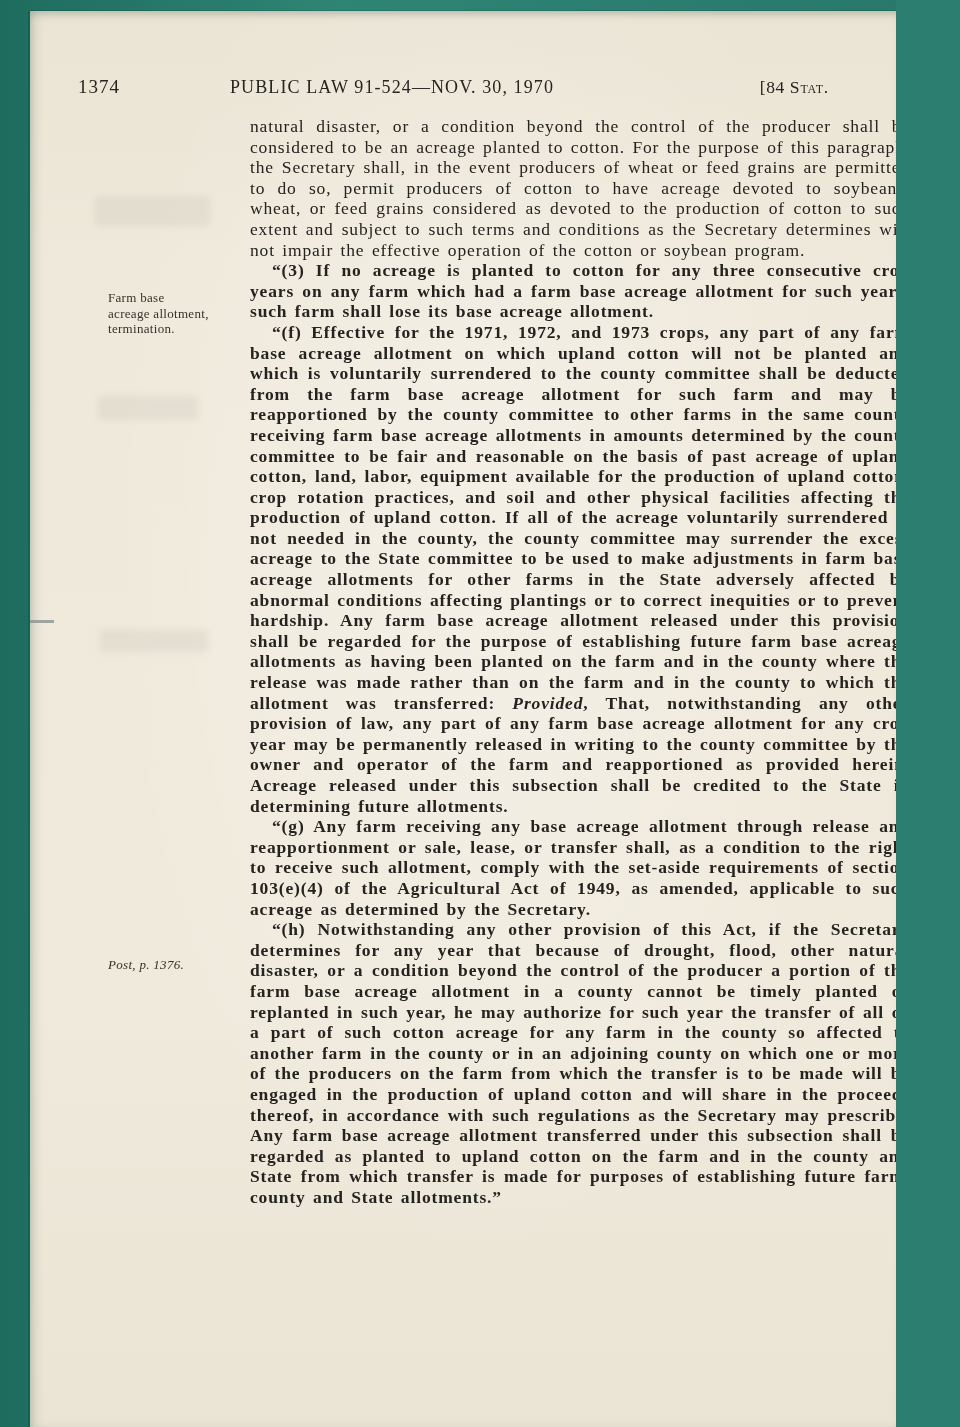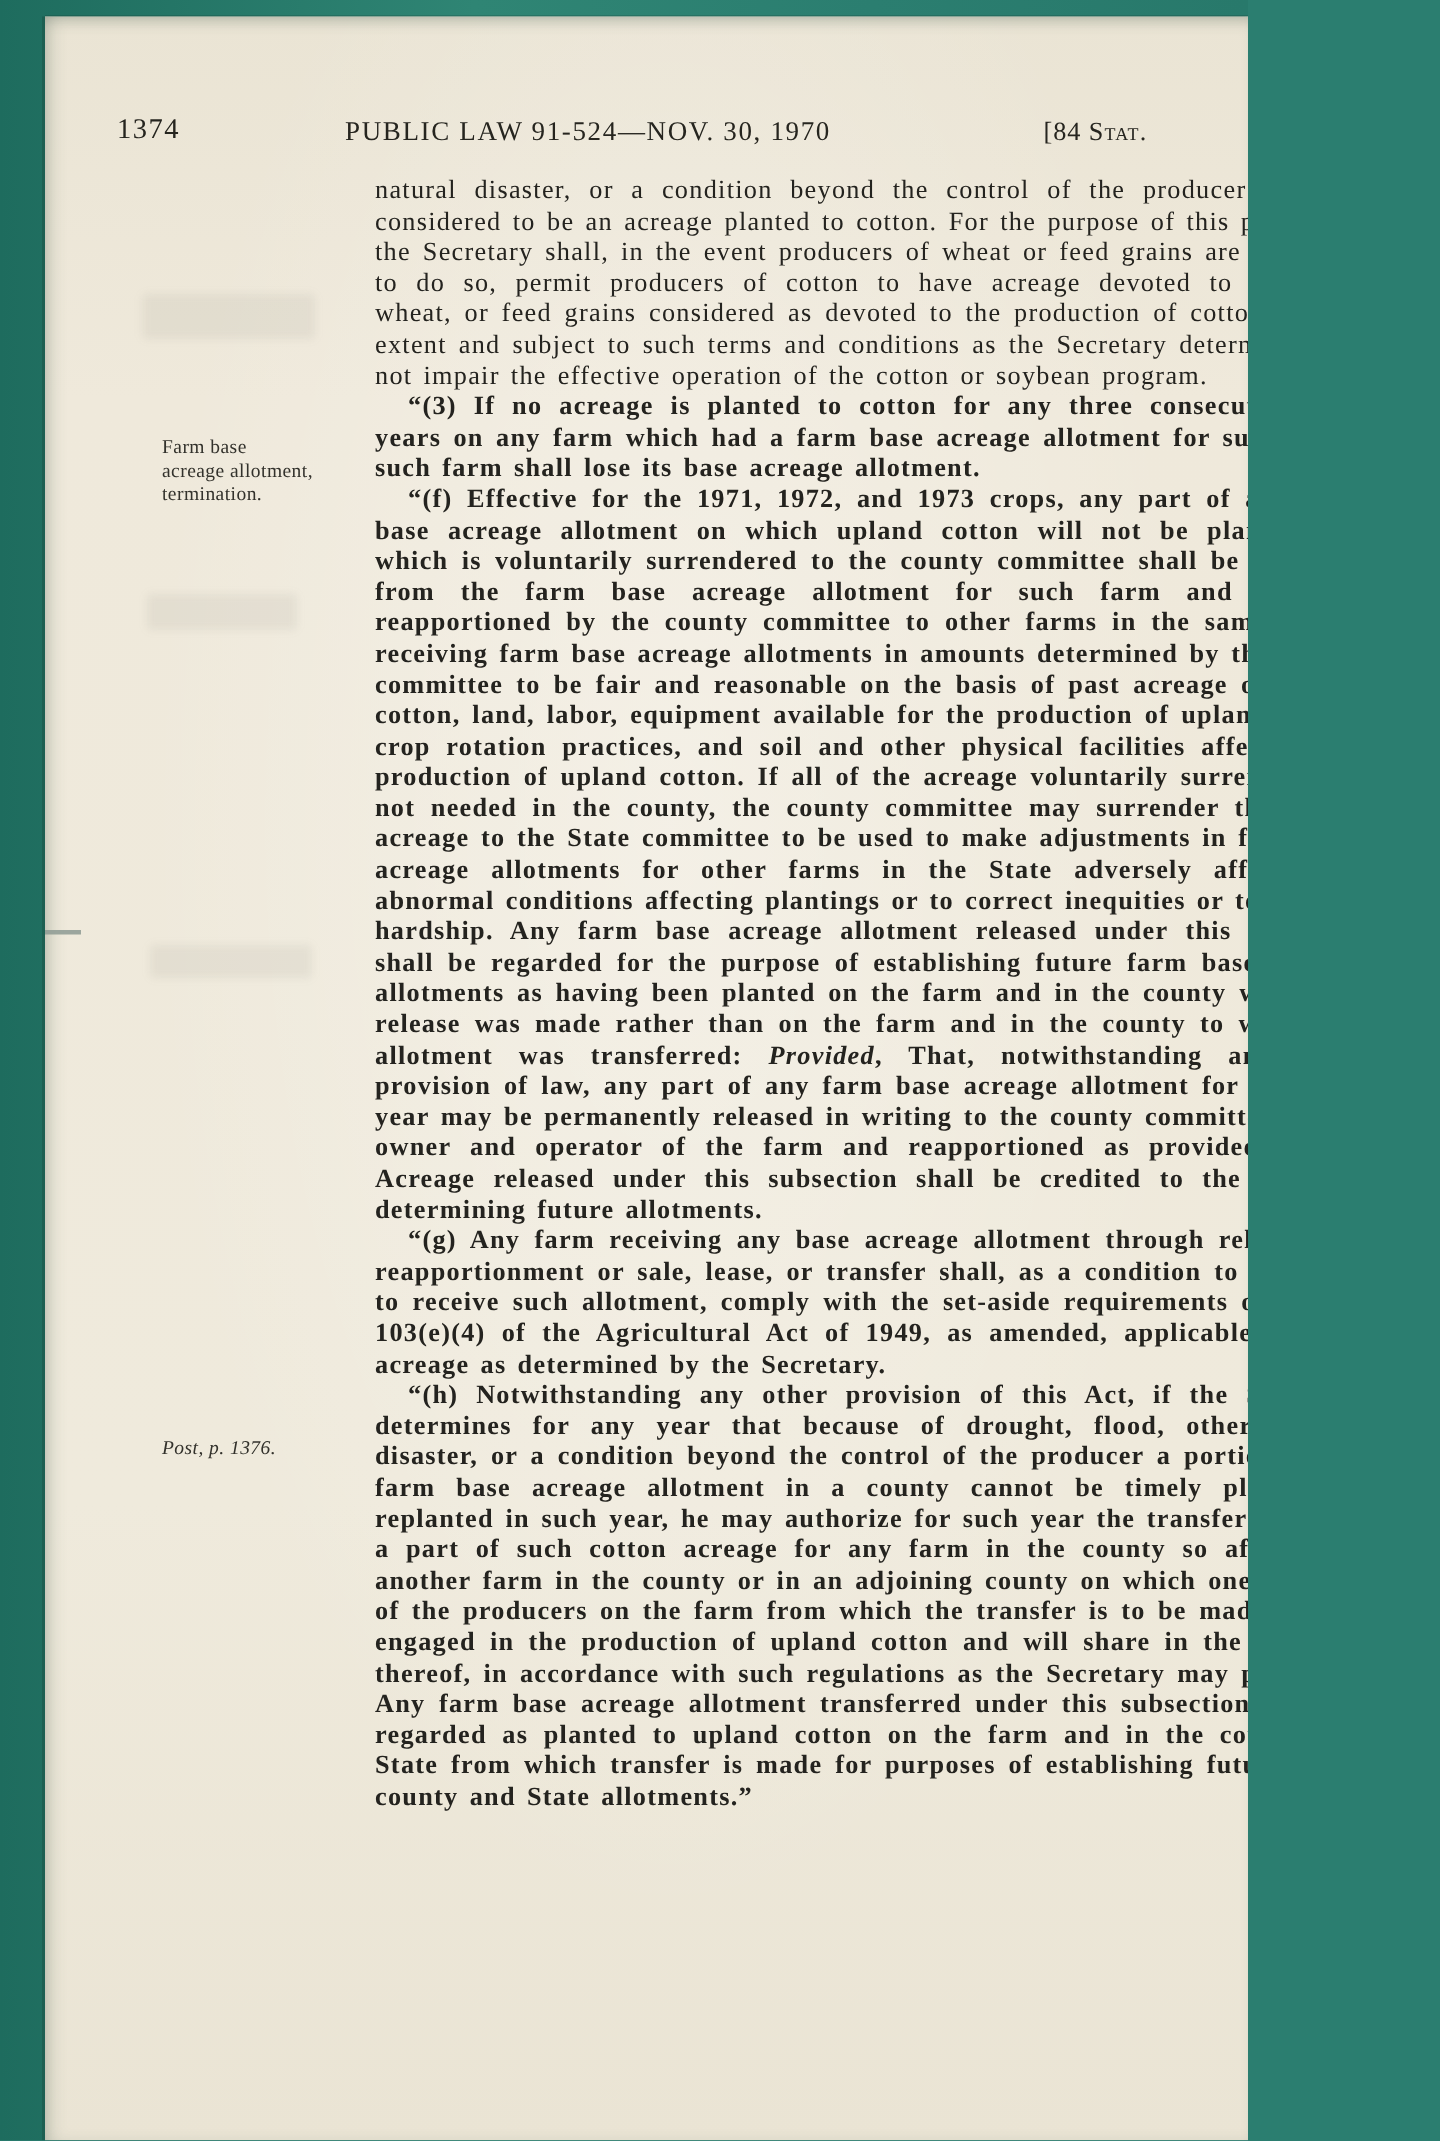--- a/index.html
+++ b/index.html
@@ -4,21 +4,21 @@
 <style>
   * { box-sizing: border-box; margin: 0; padding: 0; }
   html, body { width: 960px; height: 1427px; }
   body {
     font-family: "Liberation Serif", "DejaVu Serif", serif;
     background: #2b7e70;
     overflow: hidden;
   }
   .scan {
     position: relative;
-    width: 832px;
+    width: 896px;
     height: 1427px;
     background: linear-gradient(90deg, #1e6c5e, #2f8574 38%, #2b7e70 70%, #28796b);
     overflow: hidden;
   }
   .paper {
     position: absolute;
     left: 30px; top: 11px; right: 0; bottom: 0;
     background:
       radial-gradient(ellipse at 52% 38%, rgba(255,255,255,0.30), rgba(0,0,0,0.00) 60%),
       linear-gradient(180deg, #eae4d4 0%, #efe9db 18%, #efeadc 70%, #eae4d4 100%);

